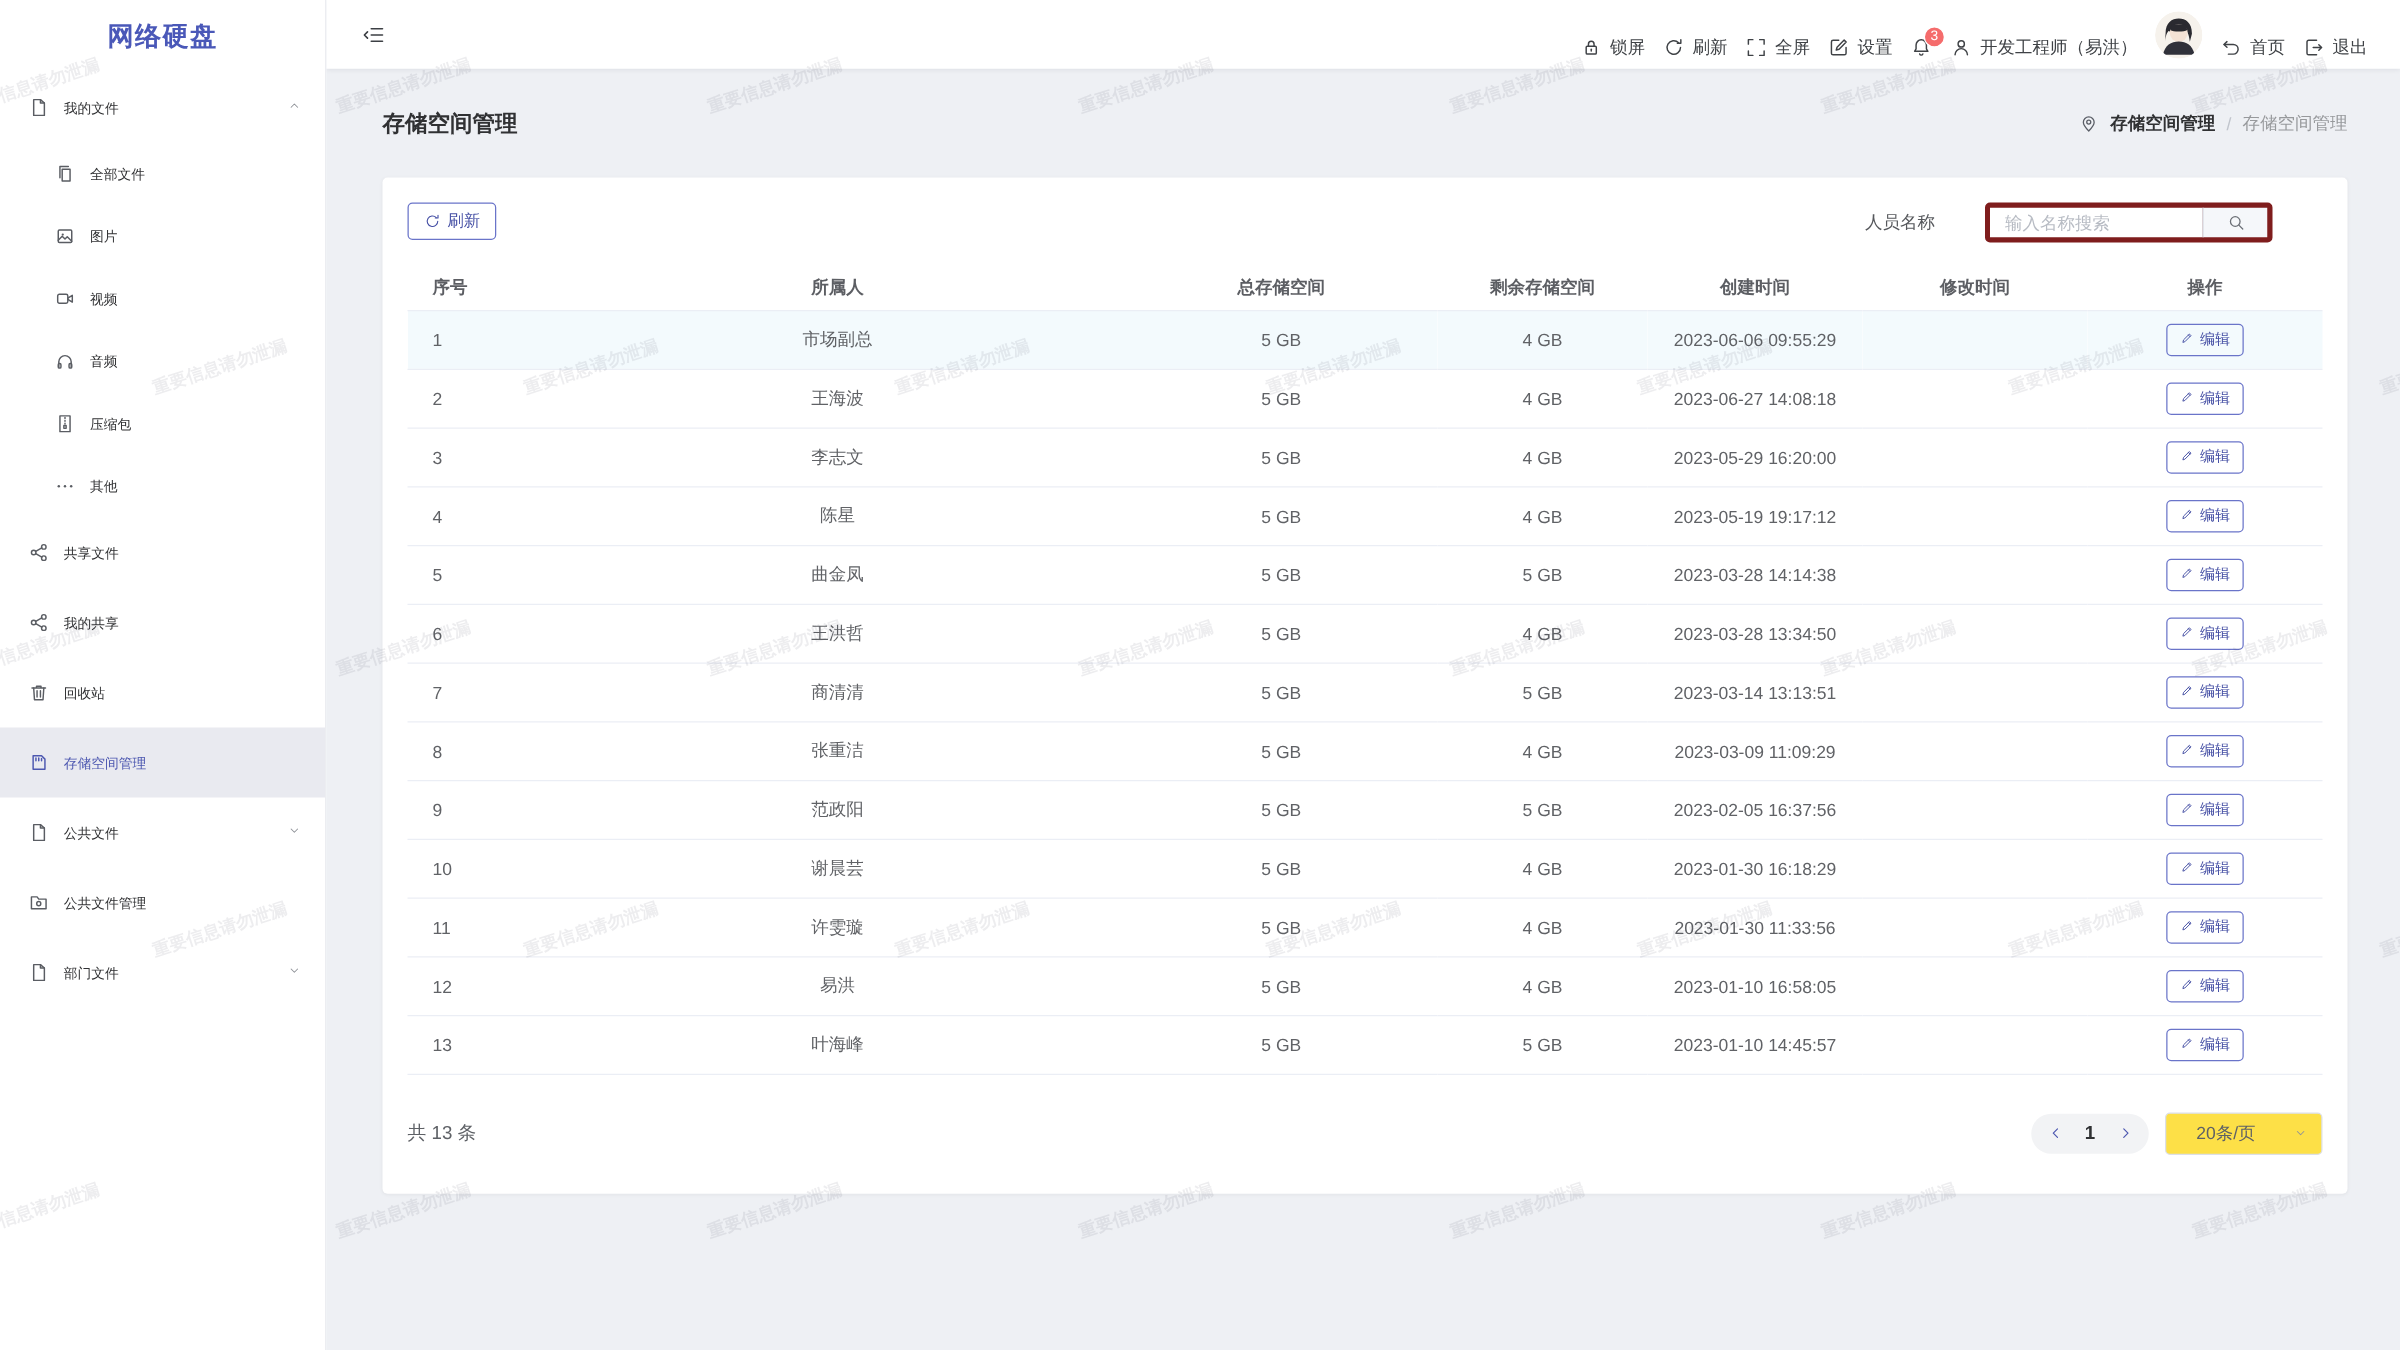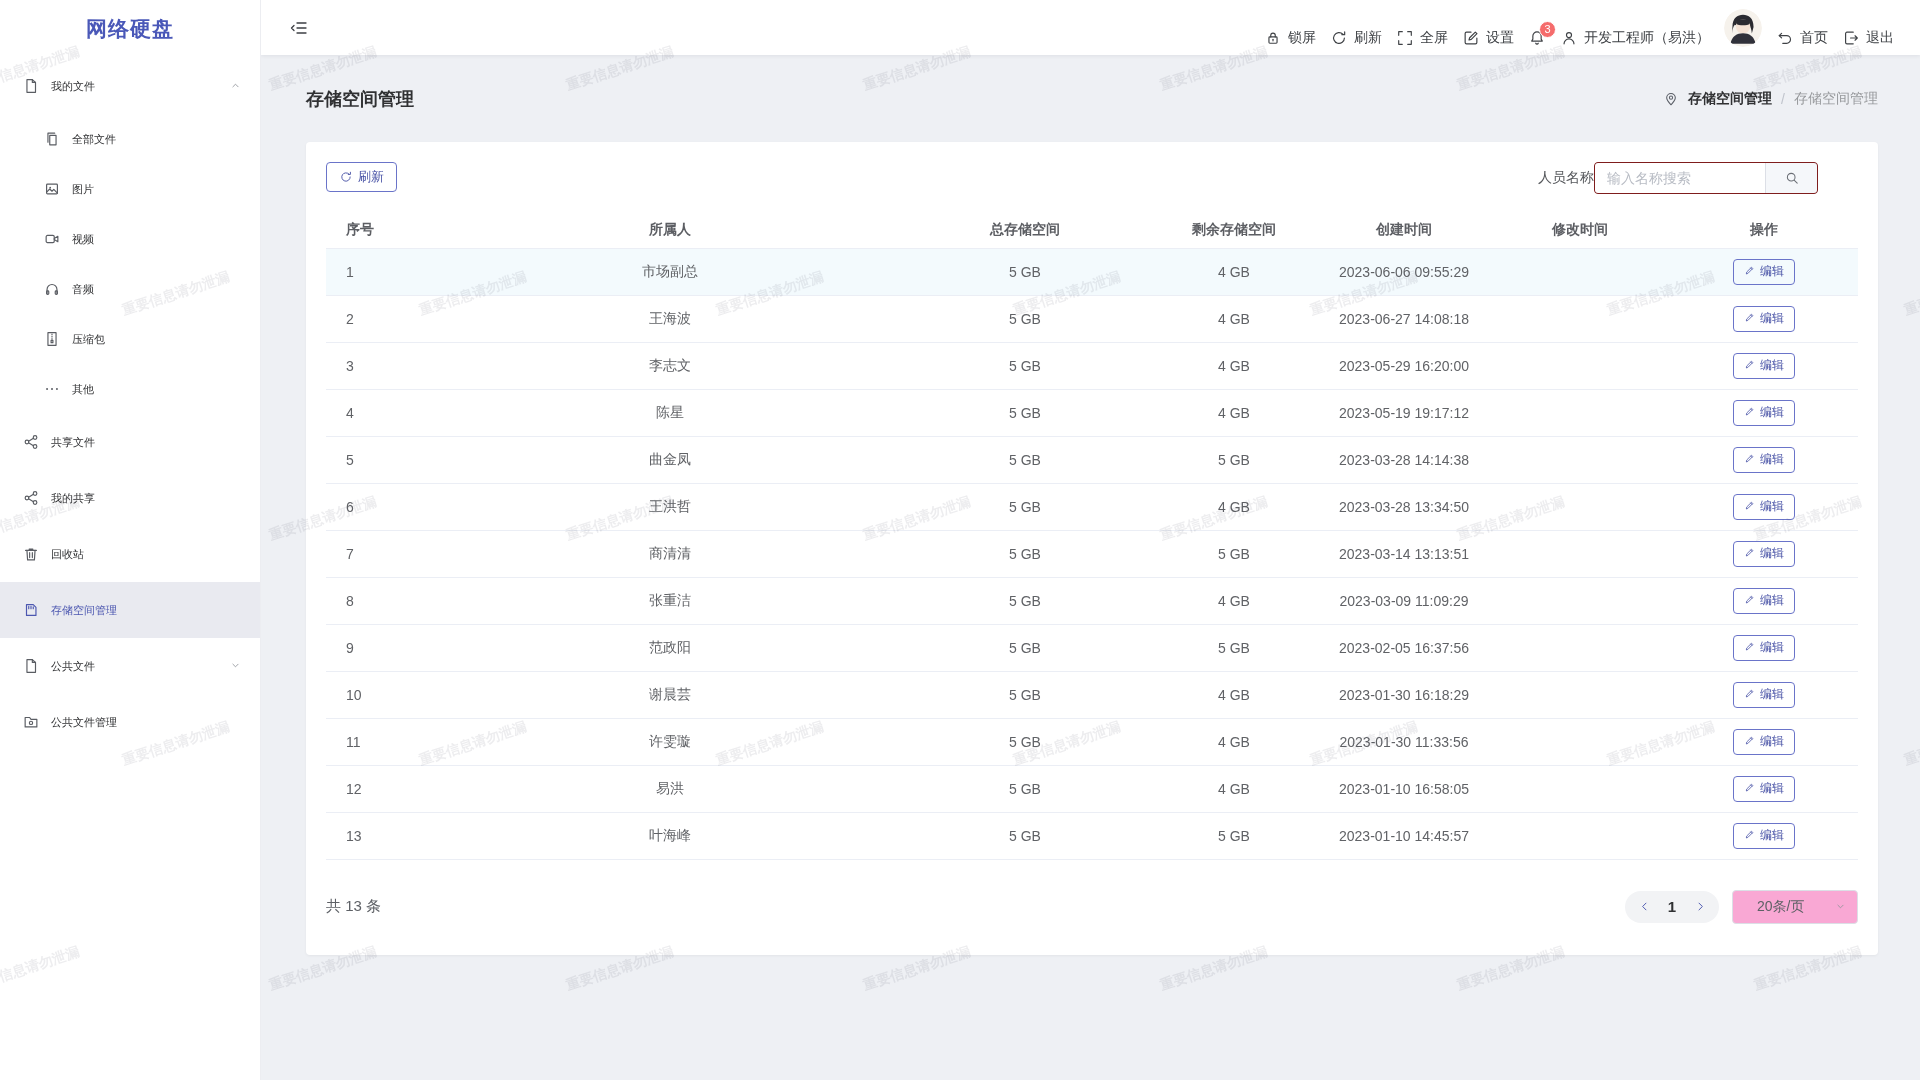--- a/index.html
+++ b/index.html
@@ -53,21 +53,21 @@
   .bc-item { color:#97999c; }
 
   
   .card { background:#fff; border-radius:4px; height:813px; box-shadow:0 1px 3px rgba(0,0,0,.05); }
   .card-toolbar { display:flex; align-items:flex-start; justify-content:space-between; padding:20px 20px 0; height:70px; }
   .btn-outline { height:30px; padding:0 12px; border:1px solid #6a74c9; border-radius:4px; background:#fff;
                  color:#4650a5; font-size:13px; display:inline-flex; align-items:center; gap:5px;
                  cursor:pointer; font-family:inherit; }
   .search-group { display:flex; align-items:center; margin-right:40px; }
   .search-label { font-size:14px; color:#56585c; }
-  .search-box { display:flex; height:32px; border:1px solid #7f1d1d; border-radius:4px; overflow:hidden; background:#7f1d1d; }
+  .search-box { display:flex; height:32px; border:4px solid #7f1d1d; border-radius:4px; overflow:hidden; background:#7f1d1d;margin-left:40px; }
   .search-input { border:0; outline:0; width:170px; padding:0 12px; font-size:14px; color:#606266; font-family:inherit; }
   .search-input::placeholder { color:#b8bcc4; }
   .search-btn { width:52px; border:0; border-left:1px solid #dcdfe6; background:#f5f7fa; color:#6b6f76;
                 display:flex; align-items:center; justify-content:center; cursor:pointer; }
 
   .table-wrap { padding:0 20px; }
   .data-table { width:100%; border-collapse:collapse; font-size:14px; color:#606266; table-layout:fixed; }
   .data-table th { font-weight:700; color:#5c5e63; text-align:center; height:36px;
                    border-bottom:1px solid #ebeef5; padding:0; }
   .data-table td { text-align:center; height:47px; border-bottom:1px solid #ebeef5; padding:0;
@@ -80,21 +80,21 @@
 
   .card-footer { display:flex; align-items:center; justify-content:space-between; padding:30px 20px 0; }
   .total { font-size:15px; color:#5e6166; }
   .pager { display:flex; align-items:center; gap:13px; }
   .pager-pill { display:flex; align-items:center; background:#f2f3f5; border-radius:16px; height:32px;
                 padding:0 6px; gap:2px; }
   .pg-btn { background:none; border:0; color:#4c57b0; width:26px; height:26px; display:flex;
             align-items:center; justify-content:center; cursor:pointer; padding:0; }
   .pg-num { min-width:26px; text-align:center; font-weight:700; color:#303133; font-size:15px; }
   .page-size { display:flex; align-items:center; justify-content:space-between; width:126px; height:34px;
-               border:1px solid #dcdfe6; border-radius:4px; background:#f9a8d4; padding:0 10px 0 24px;
+               border:1px solid #dcdfe6; border-radius:4px; background:#fde047; padding:0 10px 0 24px;
                font-size:14px; color:#5e6166; cursor:pointer; }
   .ps-chev { color:#909399; }
 
   
   [data-icon] { display:inline-flex; align-items:center; justify-content:center; }
   [data-icon] svg, .s-ic svg { width:18px; height:18px; display:block; }
   .collapse-btn [data-icon] svg { width:20px; height:20px; }
   .bc-icon svg { width:16px; height:16px; }
   .btn-outline [data-icon] svg { width:14px; height:14px; }
   .btn-edit .e-ic svg { width:12px; height:12px; }
@@ -273,20 +273,32 @@
         </div>
         <div class="side-item">
           <span class="s-ic">
             <svg viewBox="0 0 20 20" fill="none" stroke="currentColor" stroke-width="1.3" stroke-linecap="round" stroke-linejoin="round">
               <path d="M3.5 5h5l1.5 2h6.5v8.5h-13z"></path>
               <circle cx="10" cy="11" r="1.8"></circle>
             </svg>
           </span>
           <span class="s-label">公共文件管理</span>
         </div>
+        <div class="side-item">
+          <span class="s-ic">
+            <svg viewBox="0 0 20 20" fill="none" stroke="currentColor" stroke-width="1.3" stroke-linecap="round" stroke-linejoin="round">
+              <path d="M5.5 3h6L15 6v11H5.5z"></path>
+              <path d="M11.5 3v3H15"></path>
+            </svg>
+          </span>
+          <span class="s-label">部门文件</span>
+          <span class="chev"><svg viewBox="0 0 20 20" fill="none" stroke="currentColor" stroke-width="1.3" stroke-linecap="round" stroke-linejoin="round">
+              <path d="M6 8l4 4 4-4"></path>
+            </svg></span>
+        </div>
       </nav>
   </aside>
 
   <div class="main">
     <header class="topbar">
       <button class="collapse-btn">
         <span data-icon="outdent">
             <svg viewBox="0 0 20 20" fill="none" stroke="currentColor" stroke-width="1.3" stroke-linecap="round" stroke-linejoin="round">
               <path d="M8 5h9M8 10h9M8 15h9"></path>
               <path d="M5 7.5L2.5 10 5 12.5"></path>

